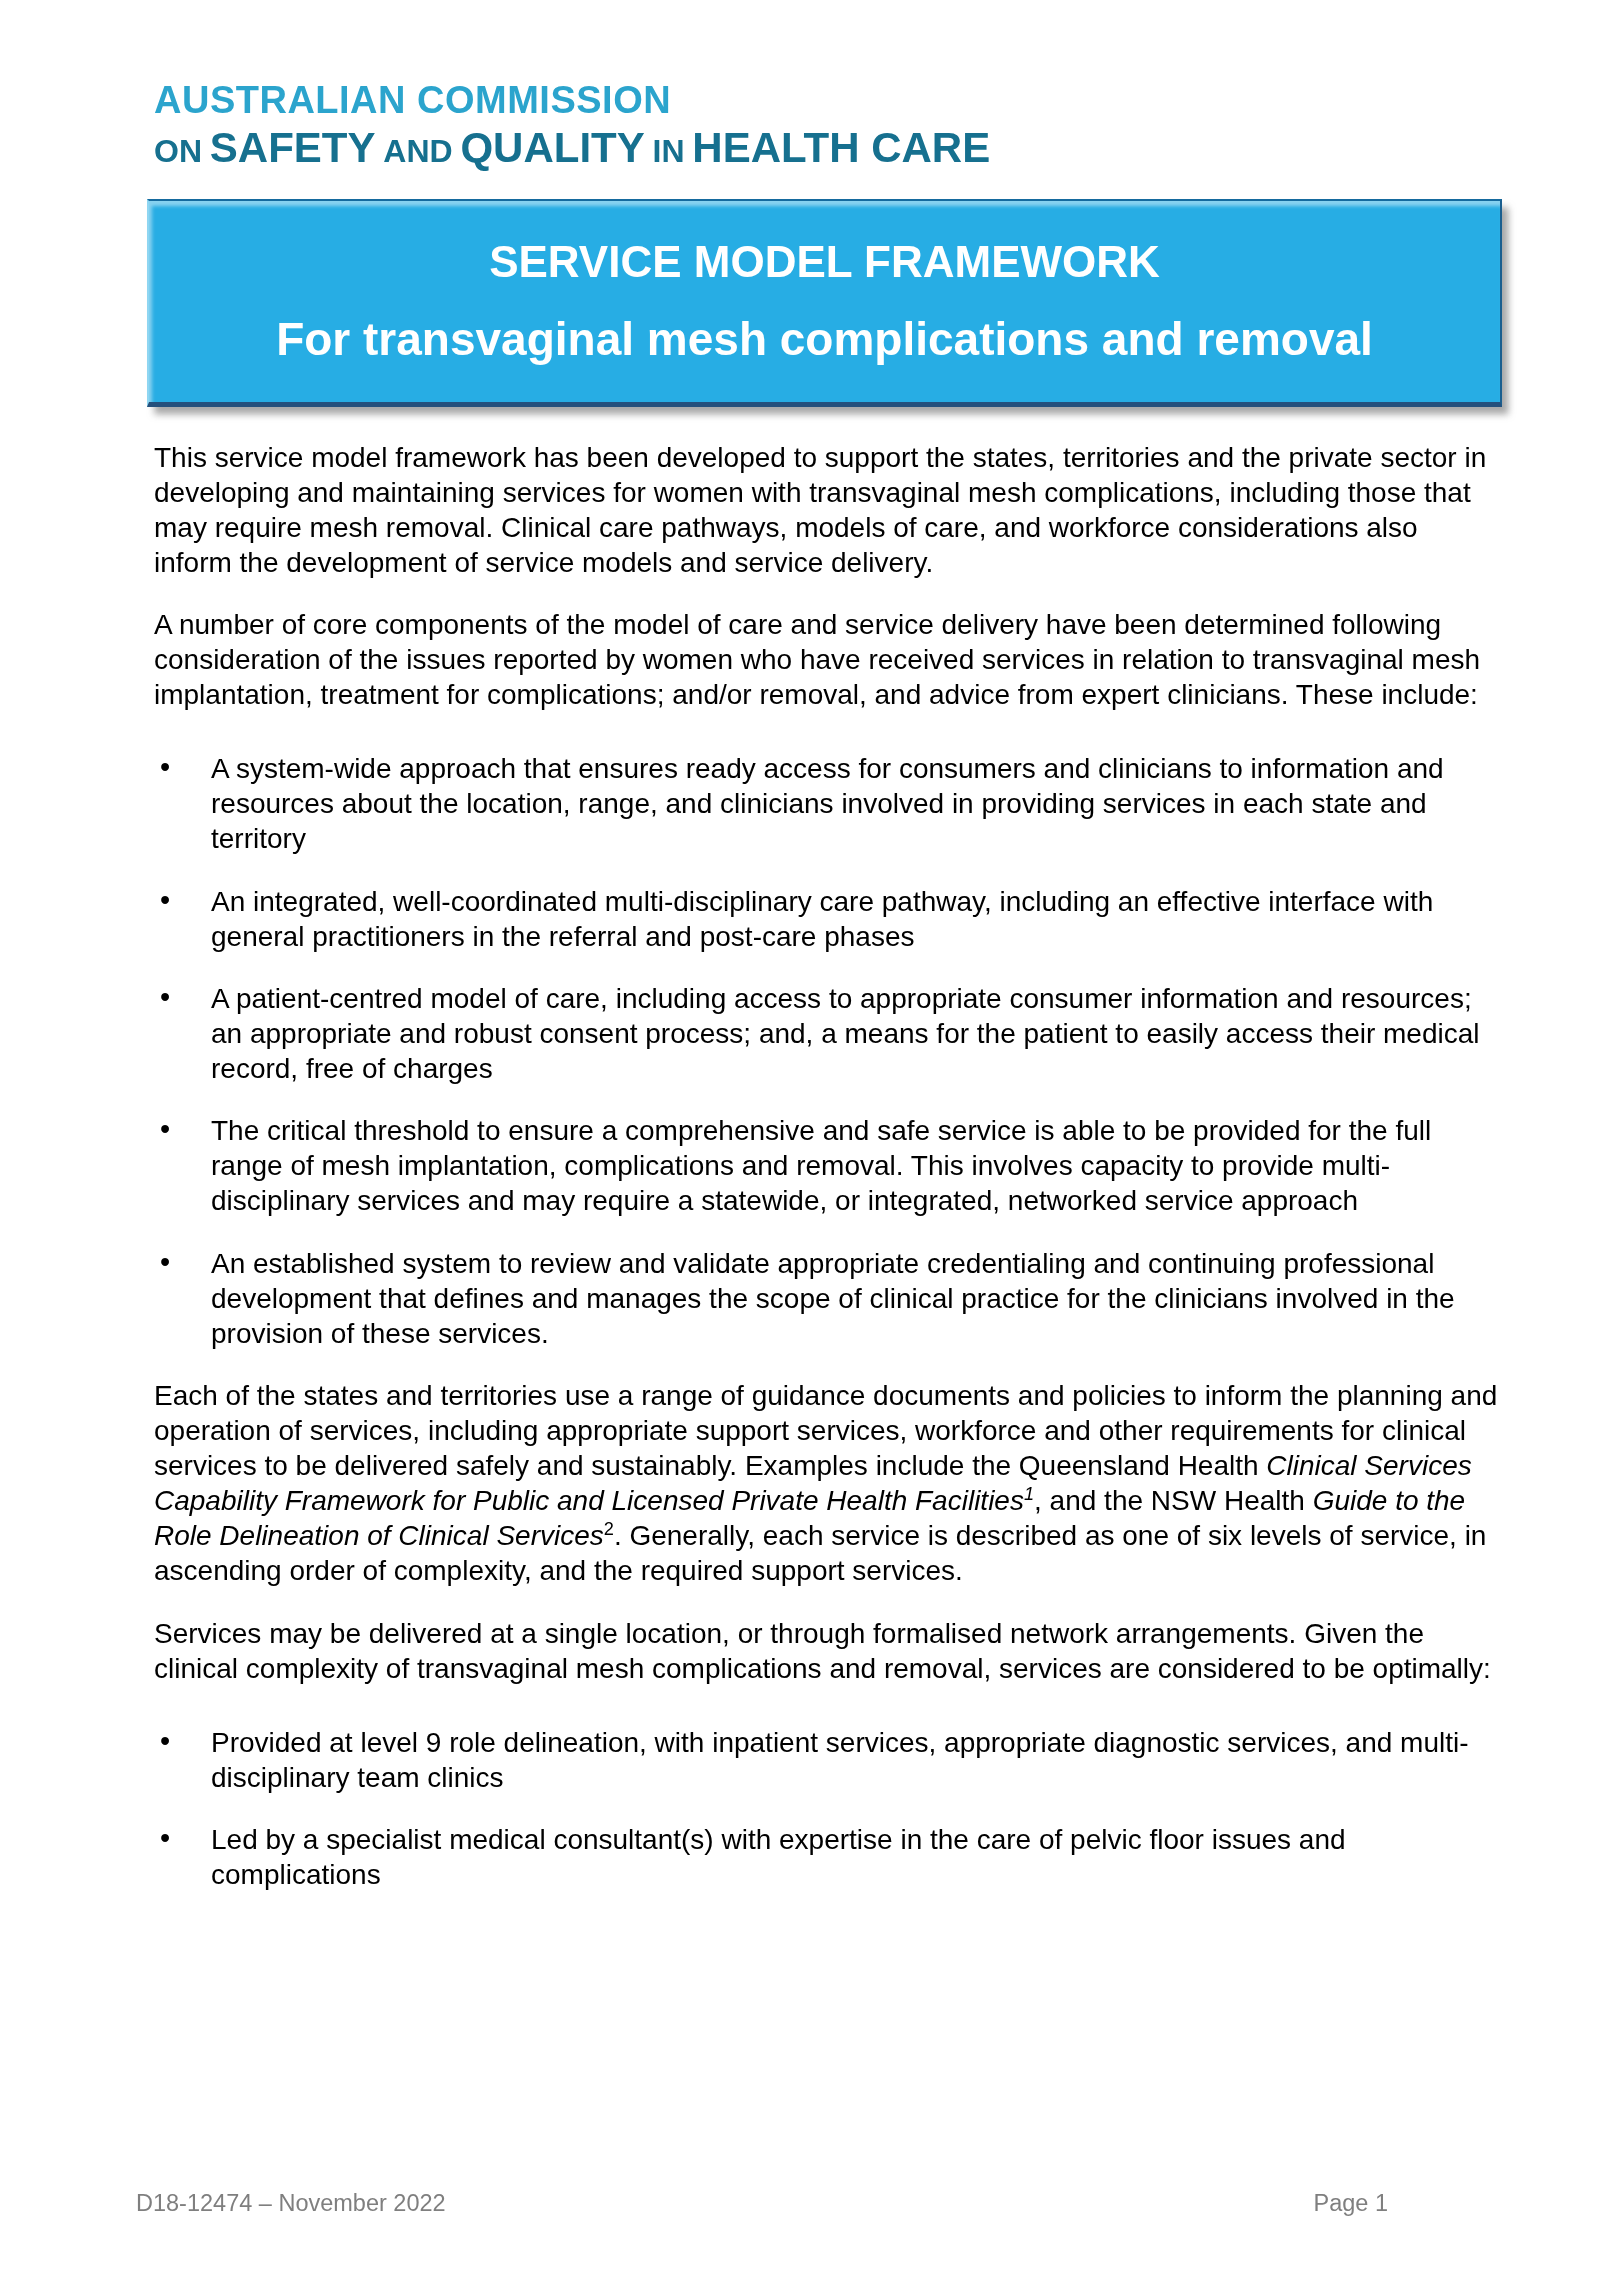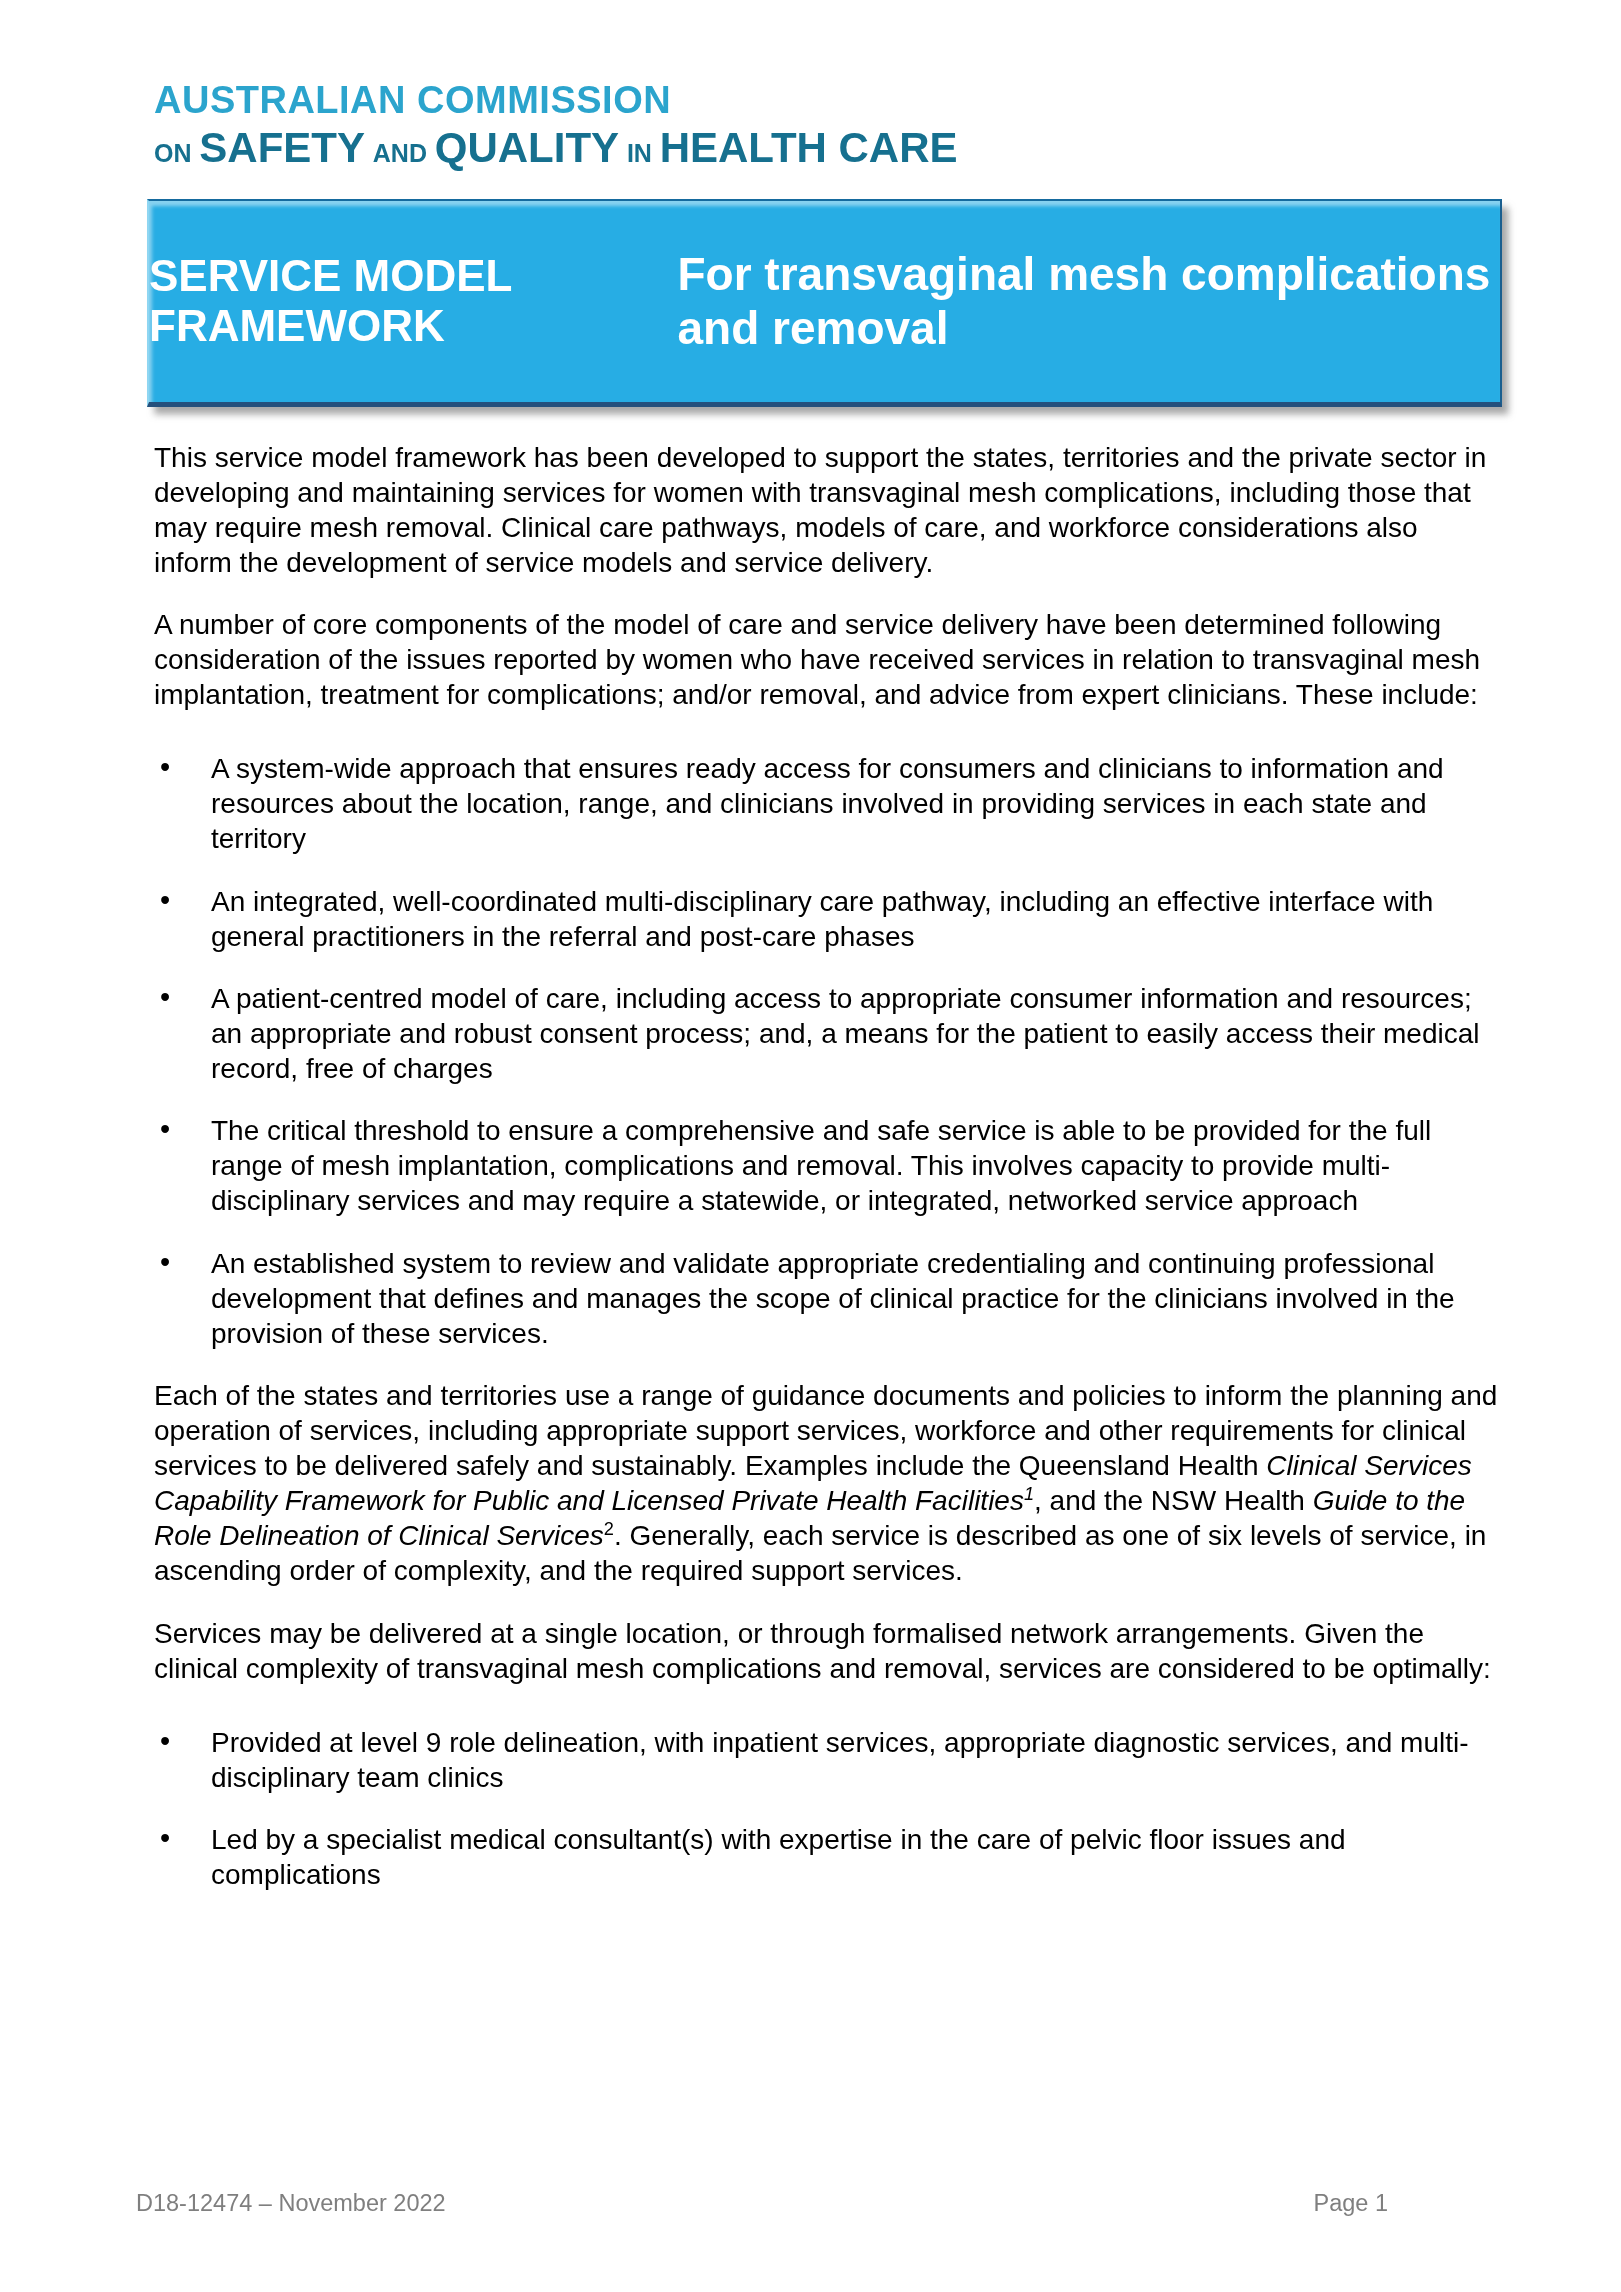--- a/index.html
+++ b/index.html
@@ -21,37 +21,37 @@
     color: #2ba4cd;
     letter-spacing: 0.5px;
   }
   .logo-l2 {
     margin-top: 4.9px;
     font-weight: bold;
     color: #16708f;
     white-space: nowrap;
   }
   .logo-l2 .lg { font-size: 42px; margin-right: 7.8px; }
-  .logo-l2 .sm { font-size: 25px; margin-right: 7.8px; }
+  .logo-l2 .sm { font-size: 32px; margin-right: 7.8px; }
 
   
   .banner {
     box-sizing: border-box;
     margin: 29px 0 0 147px;
     width: 1355px;
     height: 208px;
     background: #27ade4;
     border-top: 2px solid #156a9e;
     border-left: 2px solid #8fd6f2;
     border-right: 2.9px solid #1b5f8f;
     border-bottom: 5.9px solid #25507c;
     box-shadow: inset 2.9px 4.9px 3.9px rgba(255,255,255,0.45),
                 6.9px 7.8px 6.9px rgba(110,110,110,0.6);
     display: flex;
-    flex-direction: row;
+    flex-direction: column;
     align-items: center;
     justify-content: center;
     gap: 25.5px;
   }
   .banner-title   { color: #ffffff; font-weight: bold; font-size: 44px; }
   .banner-subtitle{ color: #ffffff; font-weight: bold; font-size: 46px; }
 
   
   .content {
     margin: 33px 0 0 154px;

